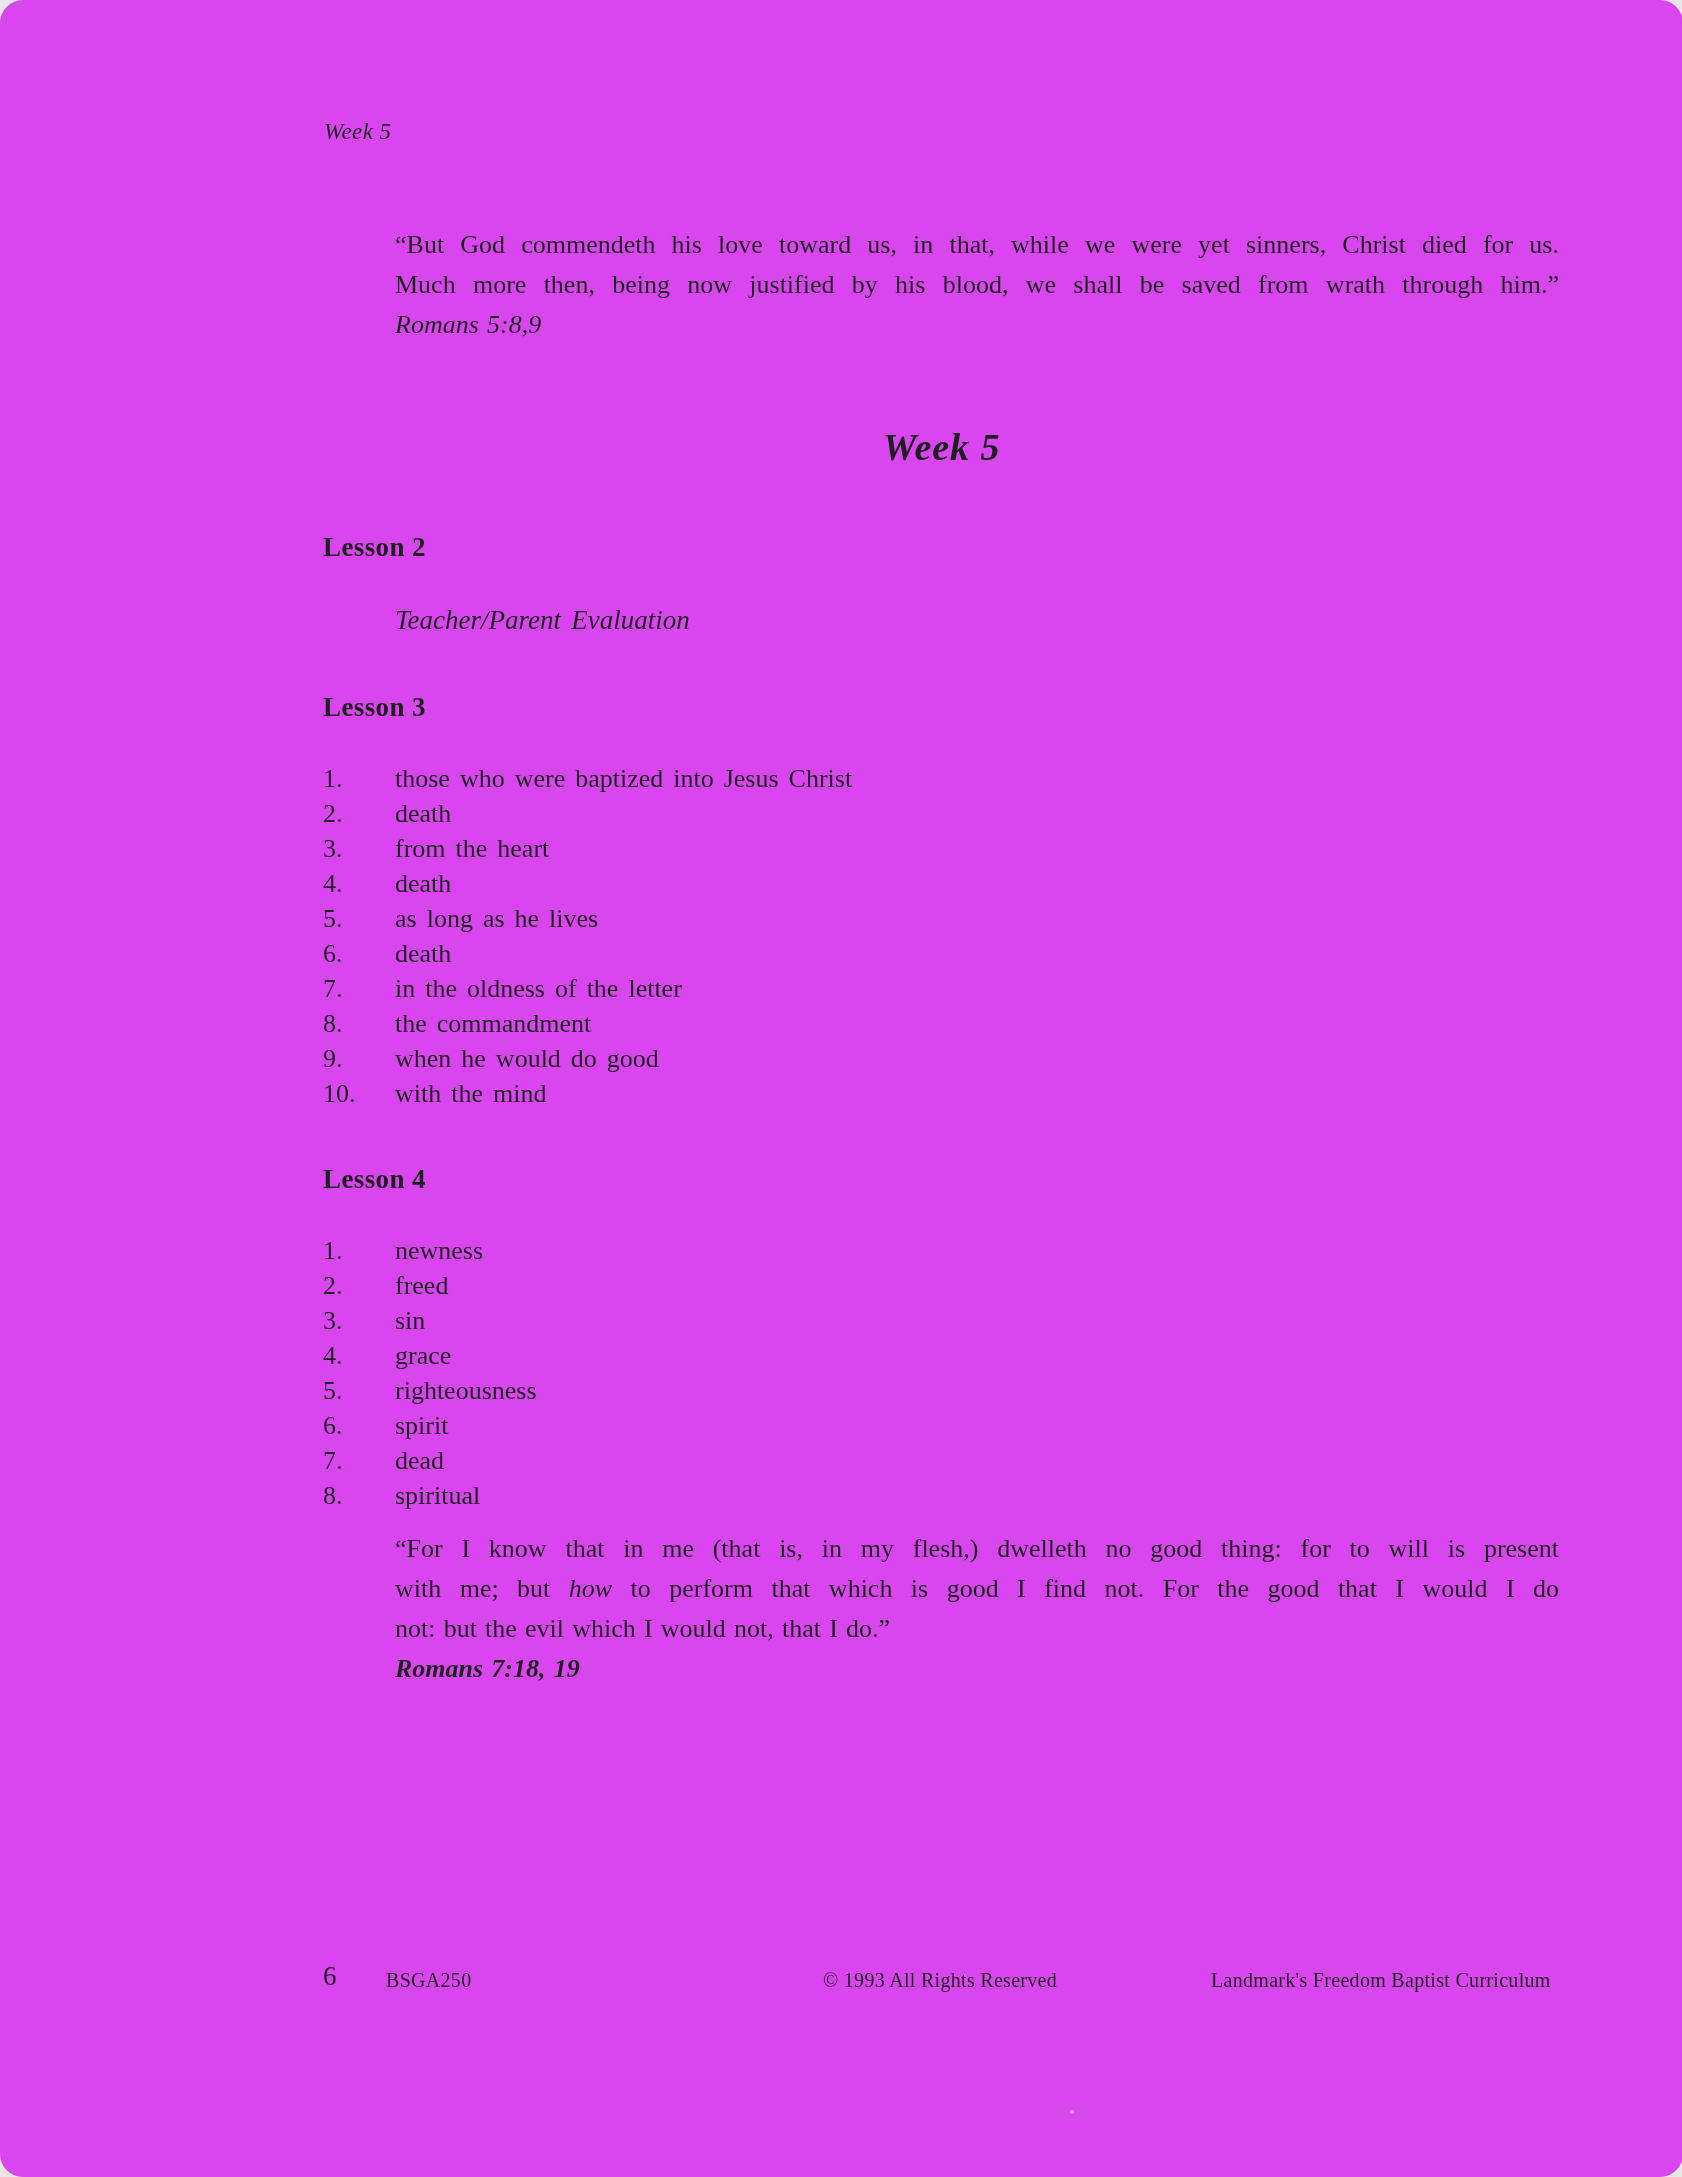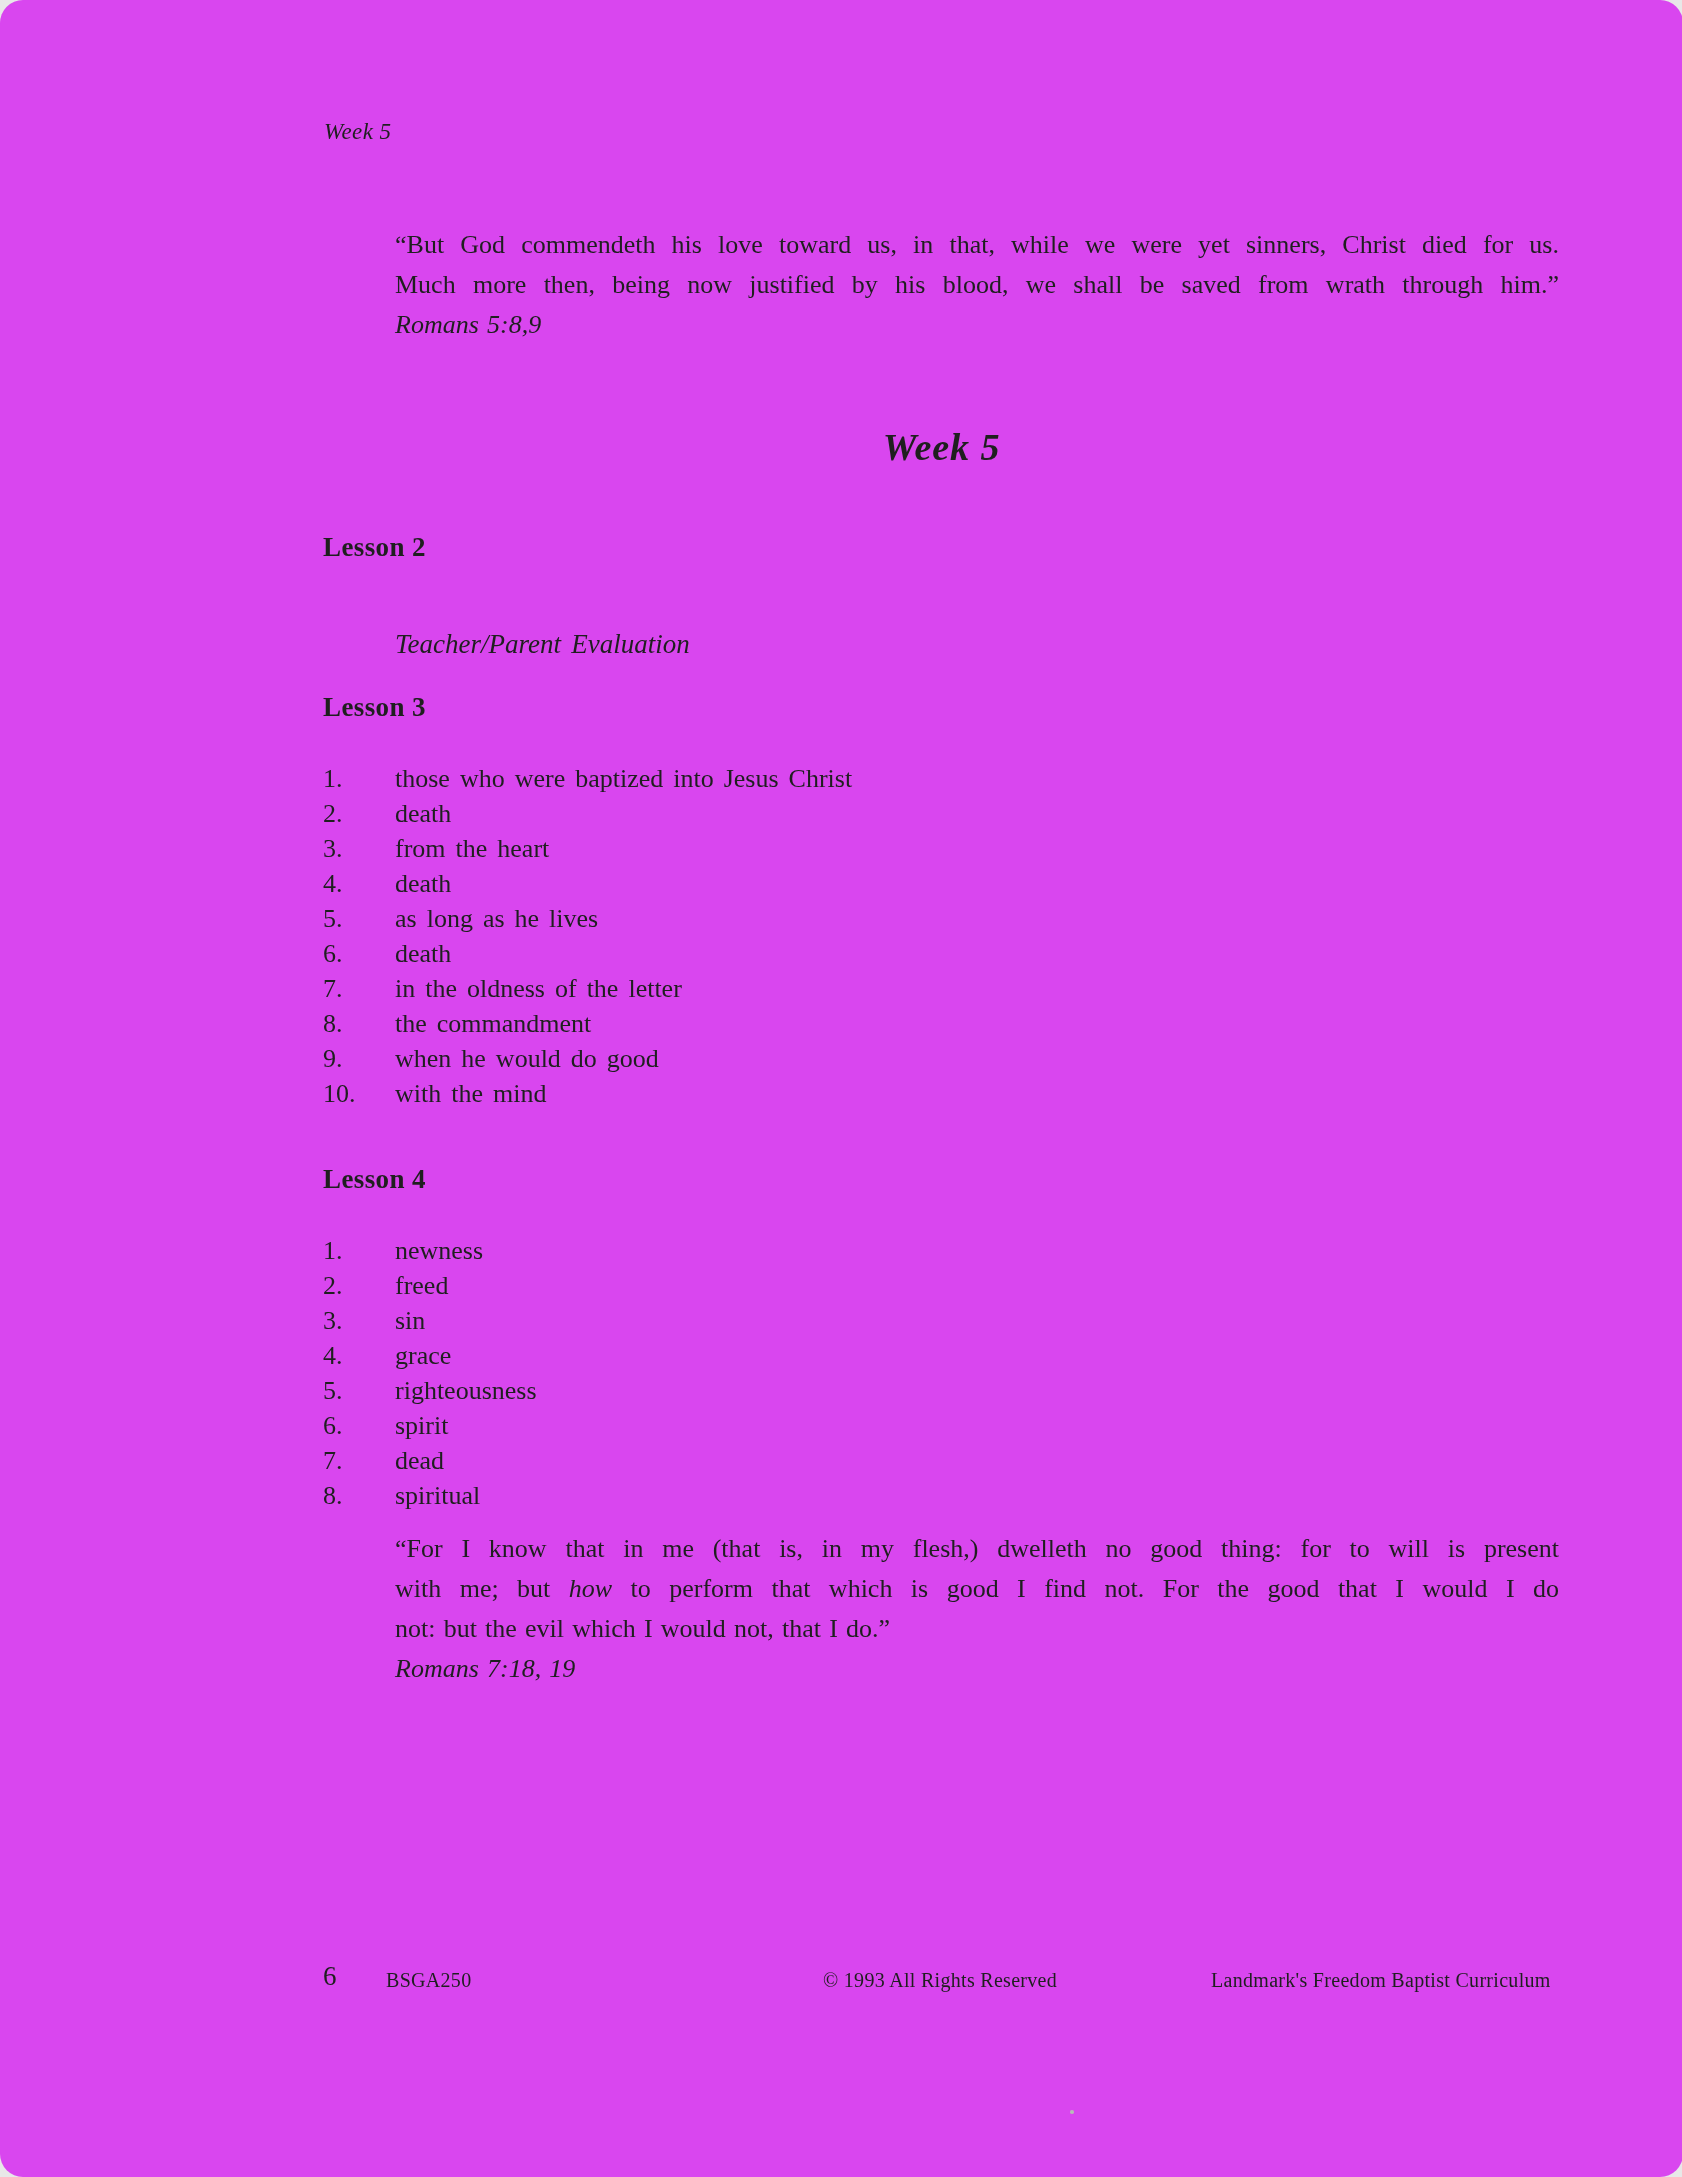--- a/index.html
+++ b/index.html
@@ -42,21 +42,21 @@
   }
   .qline-ref {
     text-align: left;
     font-style: italic;
   }
   .qline-split {
     display: flex;
     justify-content: space-between;
     flex-direction: column;
   }
-  .ref-inline { font-style: italic; }
+  .ref-inline { font-style: italic; font-weight: bold; }
   .it { font-style: italic; }
   .week-title {
     position: absolute;
     left: 323px;
     top: 425px;
     width: 1237px;
     margin: 0;
     text-align: center;
     font-size: 38px;
     font-weight: bold;
@@ -74,21 +74,20 @@
   .h-lesson2 { top: 532px; }
   .h-lesson3 { top: 692px; }
   .h-lesson4 { top: 1164px; }
   .eval-note {
     position: absolute;
     left: 395px;
     top: 605px;
     font-style: italic;
     font-size: 27px;
     word-spacing: 3.5px;
-    margin-top: 24px;
   }
   .answer-list {
     position: absolute;
     left: 323px;
     width: 1237px;
     font-size: 26px;
     line-height: 35px;
   }
   .list-lesson3 { top: 761px; }
   .list-lesson4 { top: 1233px; }

